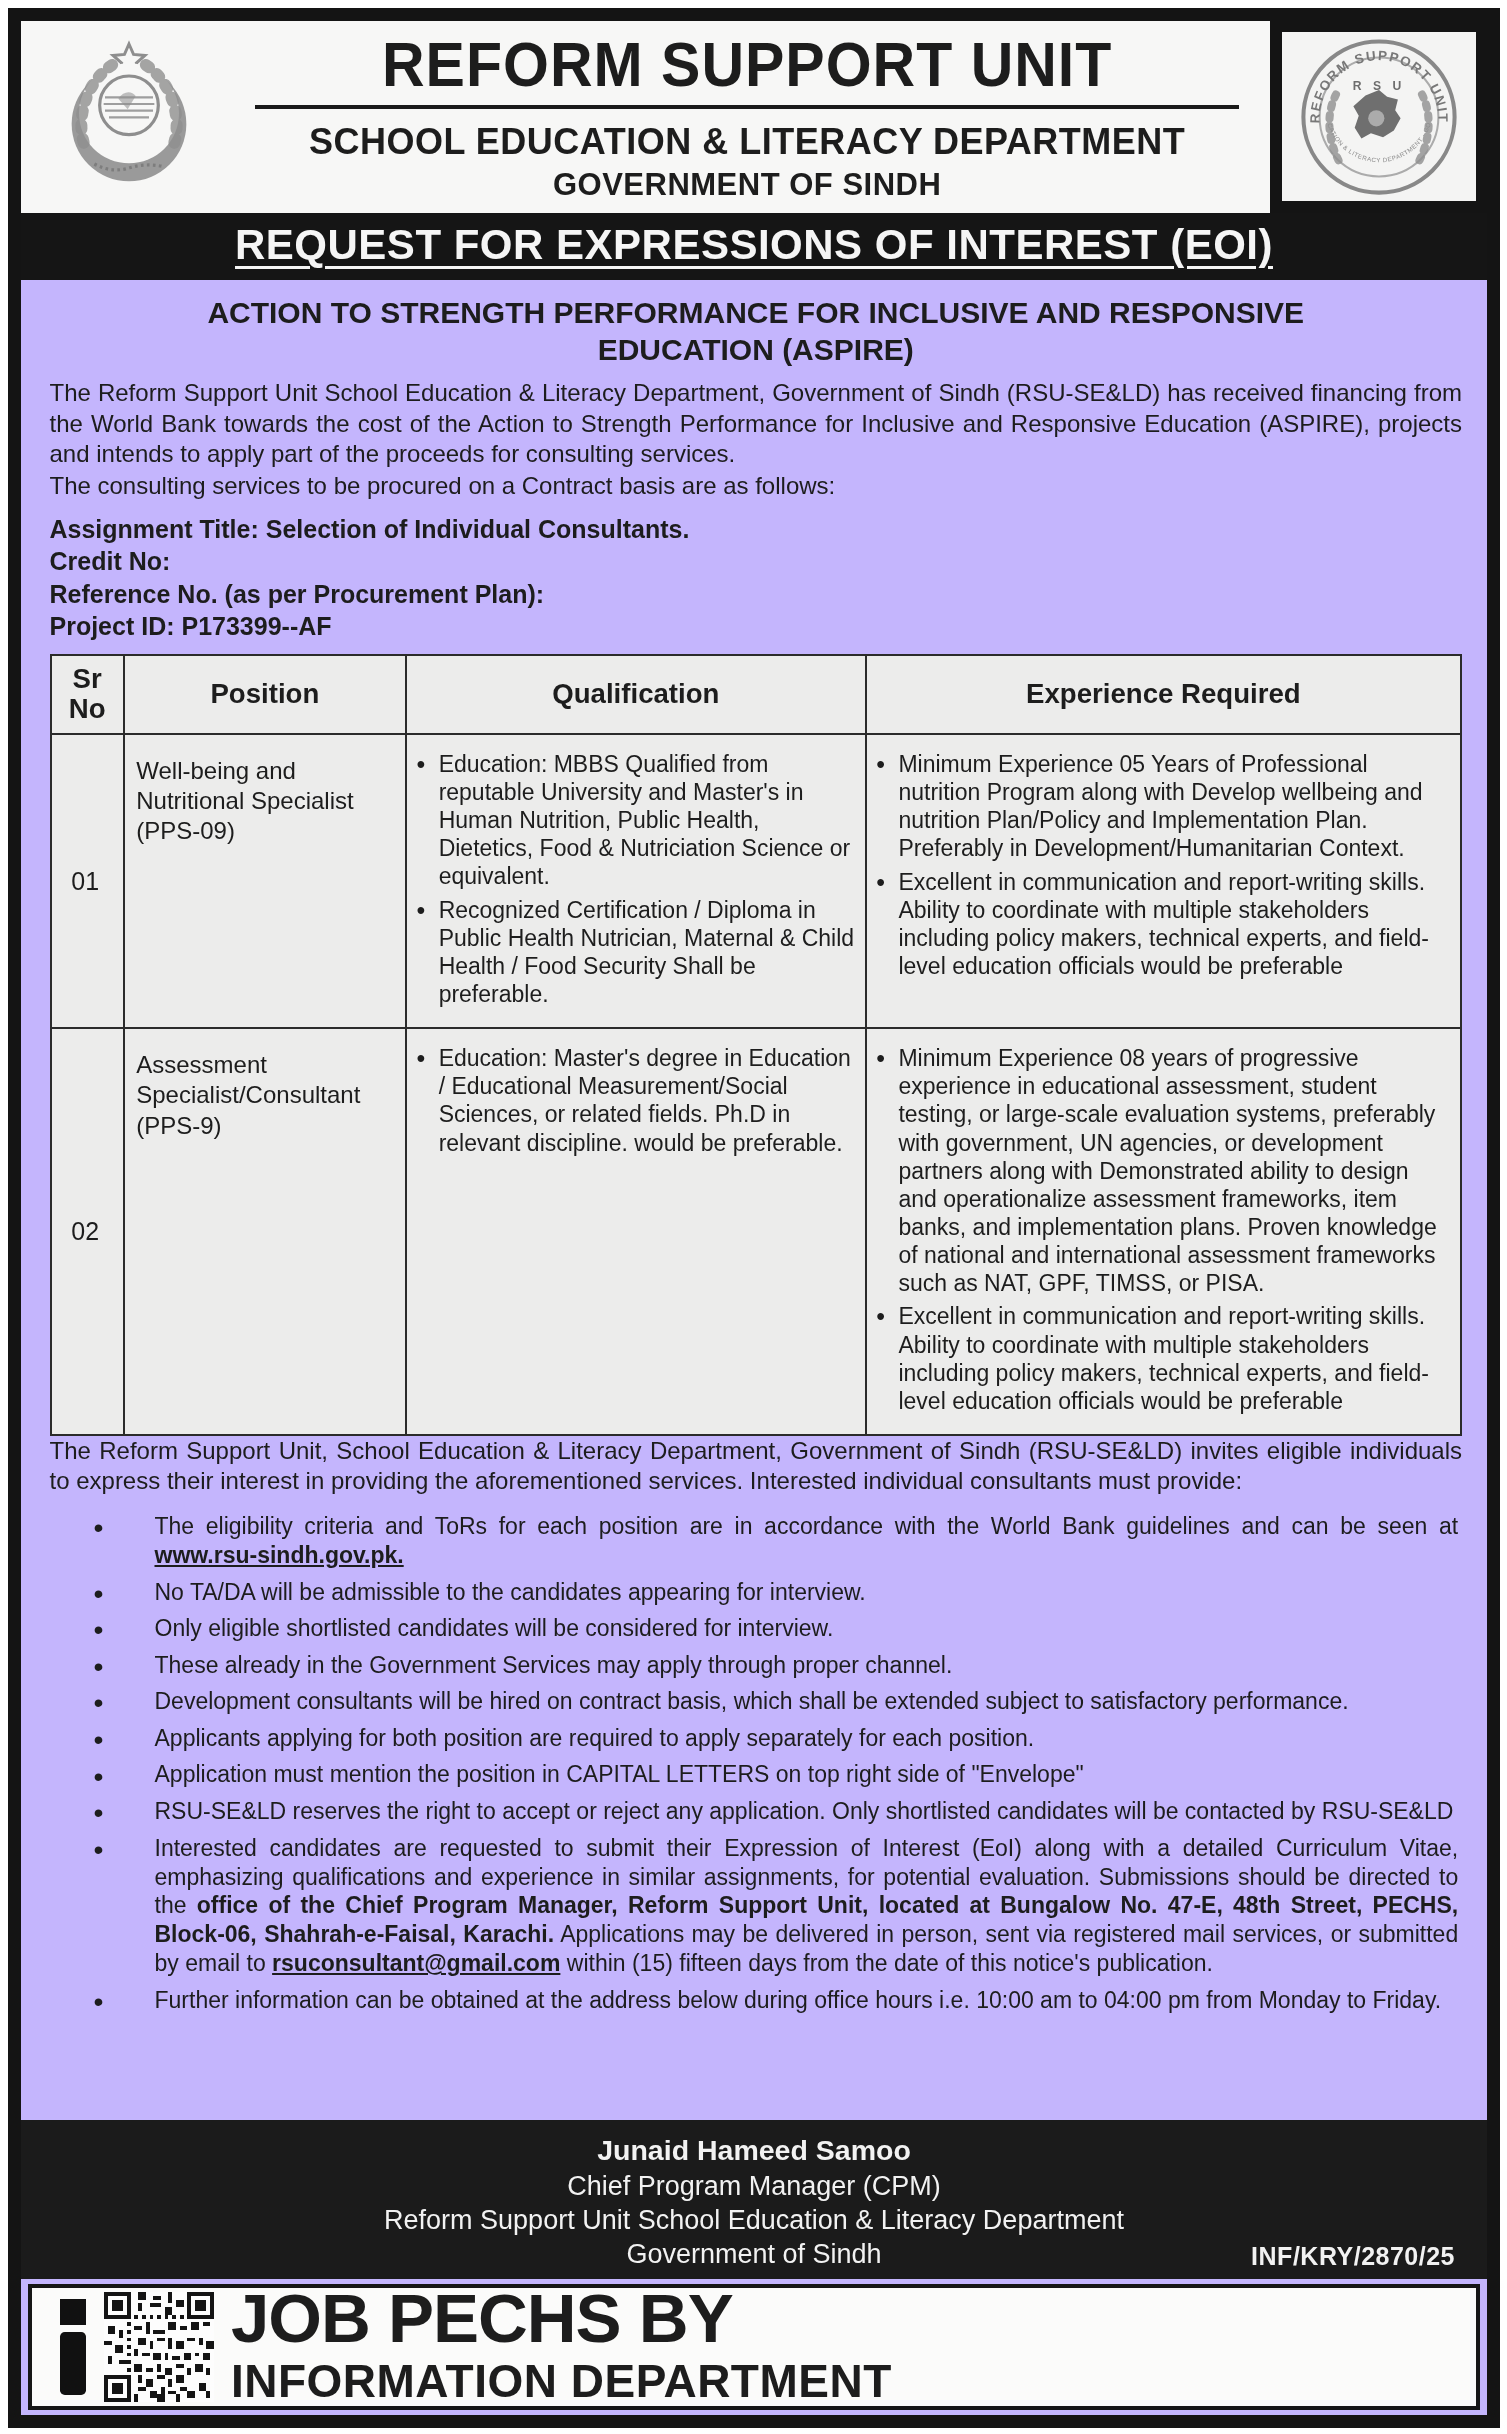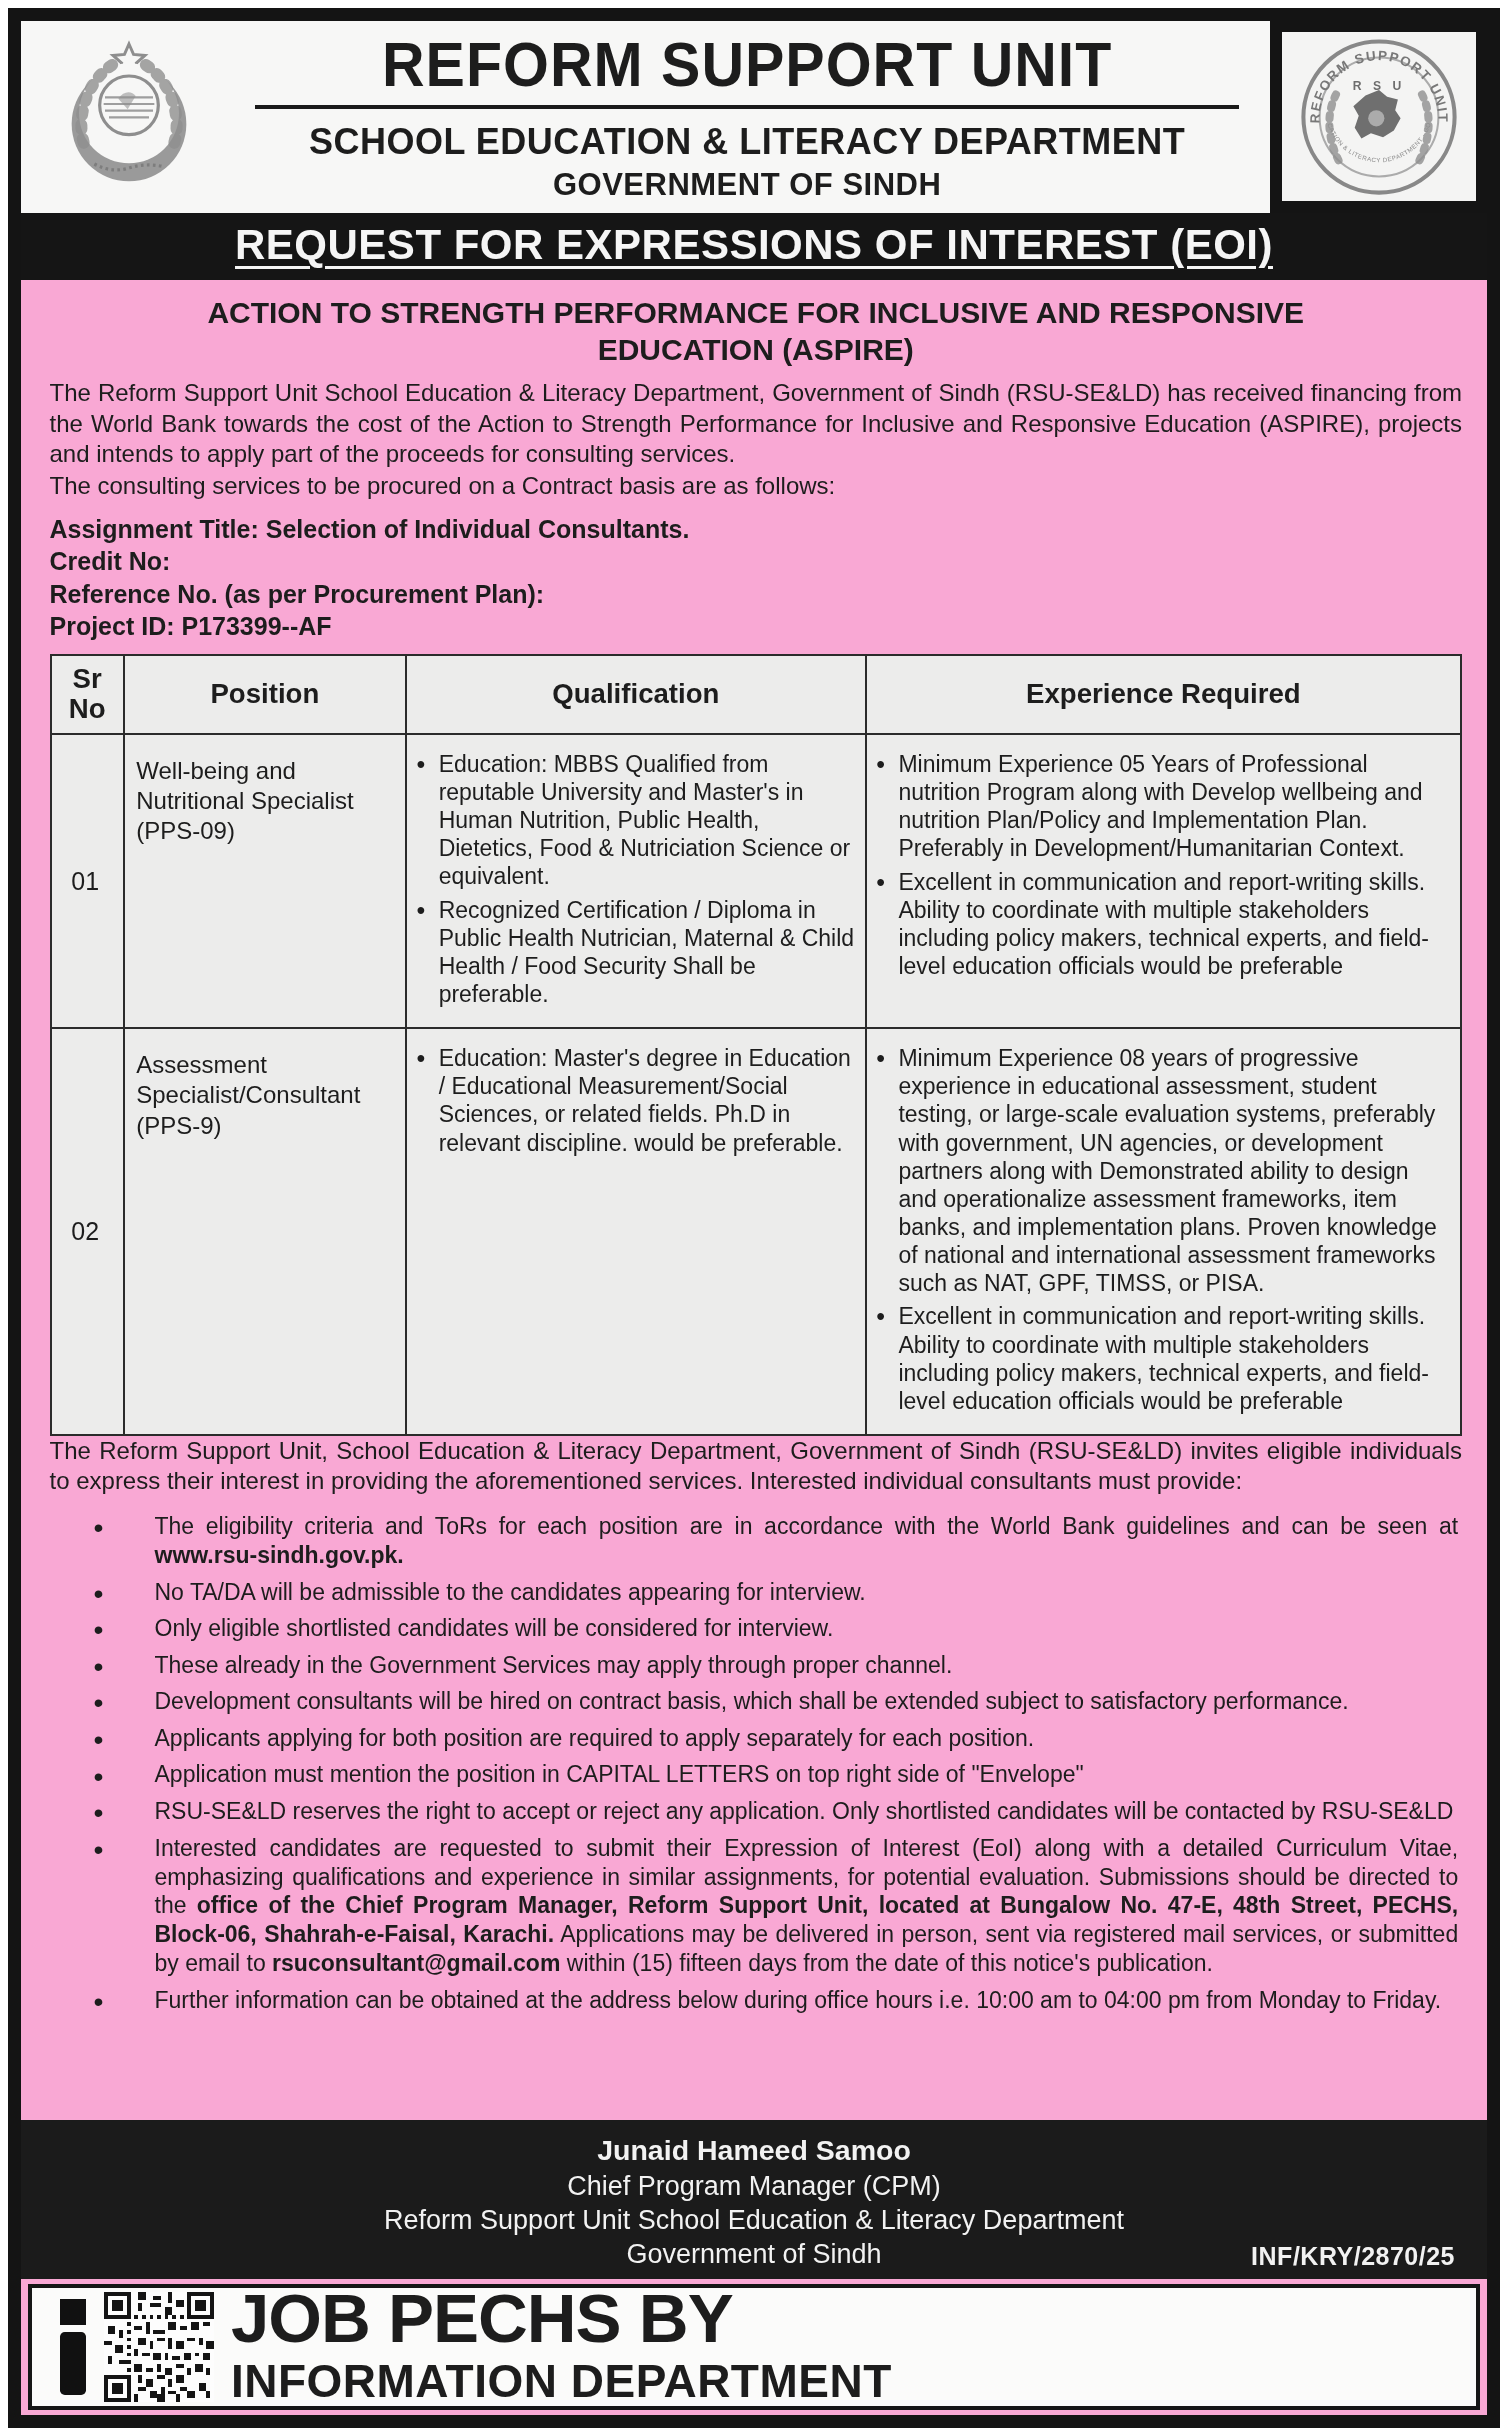--- a/index.html
+++ b/index.html
@@ -1,18 +1,18 @@
 <!DOCTYPE html>
 <html style="font-size:15px"><head>
 <meta charset="utf-8">
 <style>
   html,body{margin:0;padding:0;background:#ffffff;}
   .page{width:1508px;height:2435px;background:#ffffff;position:relative;font-family:"Liberation Sans",sans-serif;color:#1d1d1d;}
   .sheet{box-sizing:border-box;width:1492px;height:2420px;margin:0 auto;position:relative;top:7.6px;
-         border:13.3px solid #141414;background:#f9a8d4;display:flex;flex-direction:column;overflow:hidden;}
+         border:13.3px solid #141414;background:#c4b5fd;display:flex;flex-direction:column;overflow:hidden;}
 
   
   .masthead{background:#f7f7f6;display:flex;align-items:stretch;}
   .emblem-left{flex:0 0 190px;display:flex;align-items:center;justify-content:center;padding:7.6px 0 9.5px 13.3px;}
   .emblem-left svg{width:164px;height:160px;}
   .masthead-center{flex:1;text-align:center;padding:11.4px 5.7px 9.5px;}
   .m-title{font-size:59px;font-weight:900;line-height:1.02;letter-spacing:1px;transform:scaleY(1.08);transform-origin:top center;}
   .m-rule{height:3.8px;background:#1a1a1a;margin:13.3px 25px 11.4px;}
   .m-sub1{font-size:36px;font-weight:800;letter-spacing:0.5px;}
   .m-sub2{font-size:31px;font-weight:800;margin-top:4.8px;letter-spacing:0.5px;}
@@ -42,21 +42,21 @@
   ul.cell{list-style:none;margin:1.9px 0 0;padding:0;}
   ul.cell li{position:relative;padding-left:26px;margin-bottom:5.7px;}
   ul.cell li::before{content:"•";position:absolute;left:3.8px;top:-1px;font-size:25px;}
 
   
   .invite{margin-top:13.3px;}
   ul.notes{list-style:none;margin:15px 0 0;padding:0;}
   ul.notes li{position:relative;padding-left:105px;padding-right:3.8px;font-size:23px;line-height:1.26;text-align:justify;margin-bottom:7.6px;}
   ul.notes li::before{content:"•";position:absolute;left:44px;top:-1.9px;font-size:28.5px;}
   .b{font-weight:800;}
-  .u{}
+  .u{text-decoration:underline;}
 
   .spacer{flex:1;}
 
   
   .sig{background:#1b1b1b;color:#f2f2f2;text-align:center;padding:13.3px 28.5px 7.6px;position:relative;}
   .sig-name{font-size:28.5px;font-weight:800;line-height:1.25;}
   .sig-line{font-size:27px;line-height:1.27;}
   .sig-ref{position:absolute;right:32px;bottom:7.6px;font-weight:800;font-size:25px;letter-spacing:0.5px;}
 
   

